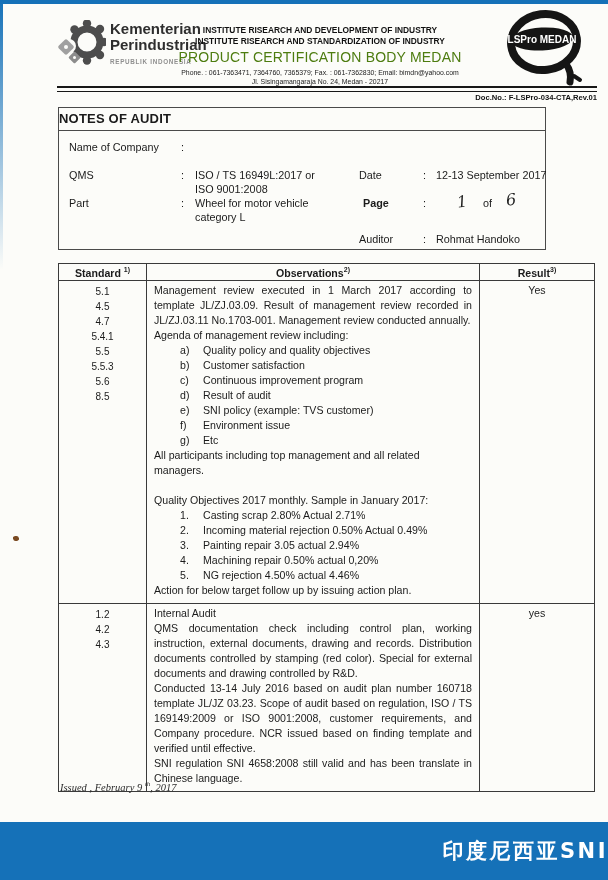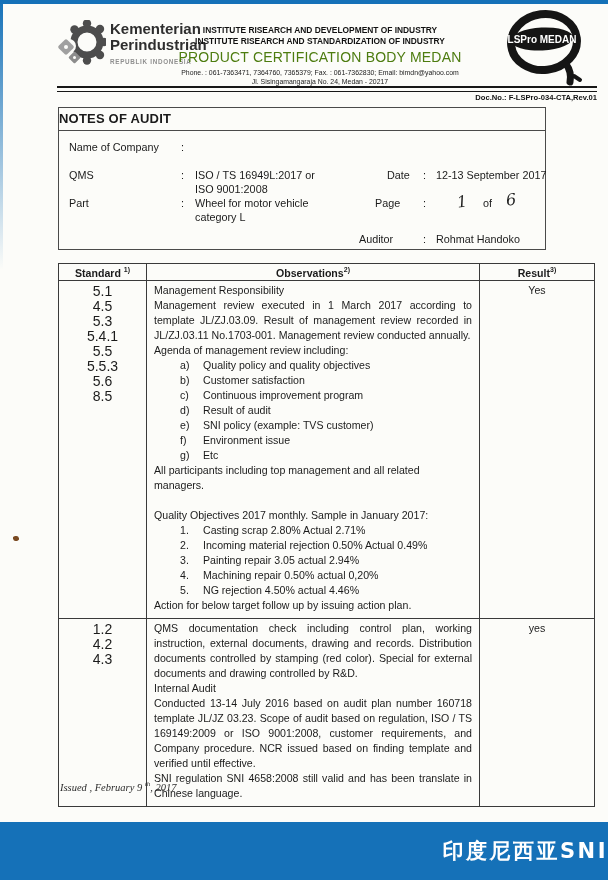--- a/index.html
+++ b/index.html
@@ -41,21 +41,21 @@
 
   
   .audit-table { position:absolute; top:263px; left:58px; width:537px;
     border:1.3px solid #3a3a3a; box-sizing:border-box; }
   .t-row { display:grid; grid-template-columns:87px 333px 115px; }
   .t-row > div + div { border-left:1px solid #3a3a3a; }
   .t-head { border-bottom:1px solid #3a3a3a; }
   .t-head > div { text-align:center; font-weight:bold; font-size:10.6px; padding:2px 0 1px; }
   .t-head sup { font-size:7px; }
   [data-name="audit-table-body"] .t-row + .t-row { border-top:1px solid #3a3a3a; }
-  .t-std { text-align:center; font-size:14px; line-height:15px; padding-top:3px; }
+  .t-std { text-align:center; font-size:10px; line-height:15px; padding-top:3px; }
   .t-obs { font-size:10.6px; line-height:15px; padding:2px 7px 5px 7px; }
   .t-res { text-align:center; font-size:10.6px; padding-top:3px; }
   .obs-p.justify { text-align:justify; }
   .obs-p.spacer { height:15px; }
   .obs-li { display:flex; margin-left:26px; }
   .obs-li .marker { width:23px; flex:0 0 23px; }
   .obs-li .li-text { flex:1; }
 
   .issued { position:absolute; top:780px; left:60px; font-family:"Liberation Serif", serif;
     font-style:italic; font-size:10.5px; color:#2c2c2c; }
@@ -138,25 +138,25 @@
     <div class="f" style="top:61px; left:10px;" data-name="qms-label">QMS</div>
     <div class="f" style="top:61px; left:122px;" data-name="colon">:</div>
     <div class="f" style="top:61px; left:136px;" data-name="qms-value-line1">ISO / TS 16949L:2017 or</div>
     <div class="f" style="top:75px; left:136px;" data-name="qms-value-line2">ISO  9001:2008</div>
 
     <div class="f" style="top:89px; left:10px;" data-name="part-label">Part</div>
     <div class="f" style="top:89px; left:122px;" data-name="colon">:</div>
     <div class="f" style="top:89px; left:136px;" data-name="part-value-line1">Wheel for motor vehicle</div>
     <div class="f" style="top:103px; left:136px;" data-name="part-value-line2">category L</div>
 
-    <div class="f" style="top:61px; left:300px;margin-left:28px;" data-name="date-label">Date</div>
+    <div class="f" style="top:61px; left:300px;" data-name="date-label">Date</div>
     <div class="f" style="top:61px; left:364px;" data-name="colon">:</div>
     <div class="f" style="top:61px; left:377px;" data-name="date-value">12-13 September 2017</div>
 
-    <div class="f" style="top:89px; left:316px;" data-name="page-label">Page</div>
+    <div class="f" style="top:89px; left:304px;font-weight:bold;" data-name="page-label">Page</div>
     <div class="f" style="top:89px; left:364px;" data-name="colon">:</div>
     <div class="f hand" style="top:84px; left:398px;" data-name="page-number-handwritten">1</div>
     <div class="f" style="top:89px; left:424px;" data-name="page-of-label">of</div>
     <div class="f hand" style="top:82px; left:447px;" data-name="page-total-handwritten">6</div>
 
     <div class="f" style="top:125px; left:300px;" data-name="auditor-label">Auditor</div>
     <div class="f" style="top:125px; left:364px;" data-name="colon">:</div>
     <div class="f" style="top:125px; left:377px;" data-name="auditor-value">Rohmat Handoko</div>
   </div>
 
@@ -164,29 +164,28 @@
     <div class="t-row t-head" data-name="audit-table-header">
       <div data-name="standard-column-header"><span>Standard </span><sup>1)</sup></div>
       <div data-name="observations-column-header"><span>Observations</span><sup>2)</sup></div>
       <div data-name="result-column-header"><span>Result</span><sup>3)</sup></div>
     </div>
     <div data-name="audit-table-body">
         <div class="t-row" data-name="table-row">
       <div class="t-std" data-name="standard-cell">
             <div class="std-line" data-name="standard-clause-ref">5.1</div>
             <div class="std-line" data-name="standard-clause-ref">4.5</div>
-            <div class="std-line" data-name="standard-clause-ref">5.3</div>
+            <div class="std-line" data-name="standard-clause-ref">4.7</div>
             <div class="std-line" data-name="standard-clause-ref">5.4.1</div>
             <div class="std-line" data-name="standard-clause-ref">5.5</div>
             <div class="std-line" data-name="standard-clause-ref">5.5.3</div>
             <div class="std-line" data-name="standard-clause-ref">5.6</div>
             <div class="std-line" data-name="standard-clause-ref">8.5</div>
           </div>
       <div class="t-obs" data-name="observations-cell">
-            <div class="obs-p" data-name="observation-paragraph">Management Responsibility</div>
             <div class="obs-p justify" data-name="observation-paragraph">Management review executed in 1 March 2017 according to template JL/ZJ.03.09. Result of management review recorded in JL/ZJ.03.11 No.1703-001. Management review conducted annually.</div>
             <div class="obs-p" data-name="observation-paragraph">Agenda of management review including:</div>
             <div class="obs-li" data-name="observation-list-item">
               <span class="marker">a)</span>
               <span class="li-text">Quality policy and quality objectives</span>
             </div>
             <div class="obs-li" data-name="observation-list-item">
               <span class="marker">b)</span>
               <span class="li-text">Customer satisfaction</span>
             </div>
@@ -237,22 +236,22 @@
           </div>
       <div class="t-res" data-name="result-cell">Yes</div>
     </div>
         <div class="t-row" data-name="table-row">
       <div class="t-std" data-name="standard-cell">
             <div class="std-line" data-name="standard-clause-ref">1.2</div>
             <div class="std-line" data-name="standard-clause-ref">4.2</div>
             <div class="std-line" data-name="standard-clause-ref">4.3</div>
           </div>
       <div class="t-obs" data-name="observations-cell">
+            <div class="obs-p" data-name="observation-paragraph">Internal Audit</div>
             <div class="obs-p justify" data-name="observation-paragraph">QMS documentation check including control plan, working instruction, external documents, drawing and records. Distribution documents controlled by stamping (red color). Special for external documents and drawing controlled by R&amp;D.</div>
-            <div class="obs-p" data-name="observation-paragraph">Internal Audit</div>
             <div class="obs-p justify" data-name="observation-paragraph">Conducted 13-14 July 2016 based on audit plan number 160718 template JL/JZ 03.23. Scope of audit based on regulation, ISO / TS 169149:2009 or ISO 9001:2008, customer requirements, and Company procedure. NCR issued based on finding template and verified until effective.</div>
             <div class="obs-p justify" data-name="observation-paragraph">SNI regulation SNI 4658:2008 still valid and has been translate in Chinese language.</div>
           </div>
       <div class="t-res" data-name="result-cell">yes</div>
     </div>
       </div>
   </div>
 
   <div class="issued" data-name="issued-date-line">
     <span>Issued , February 9 </span><sup>th</sup><span>, 2017</span>

